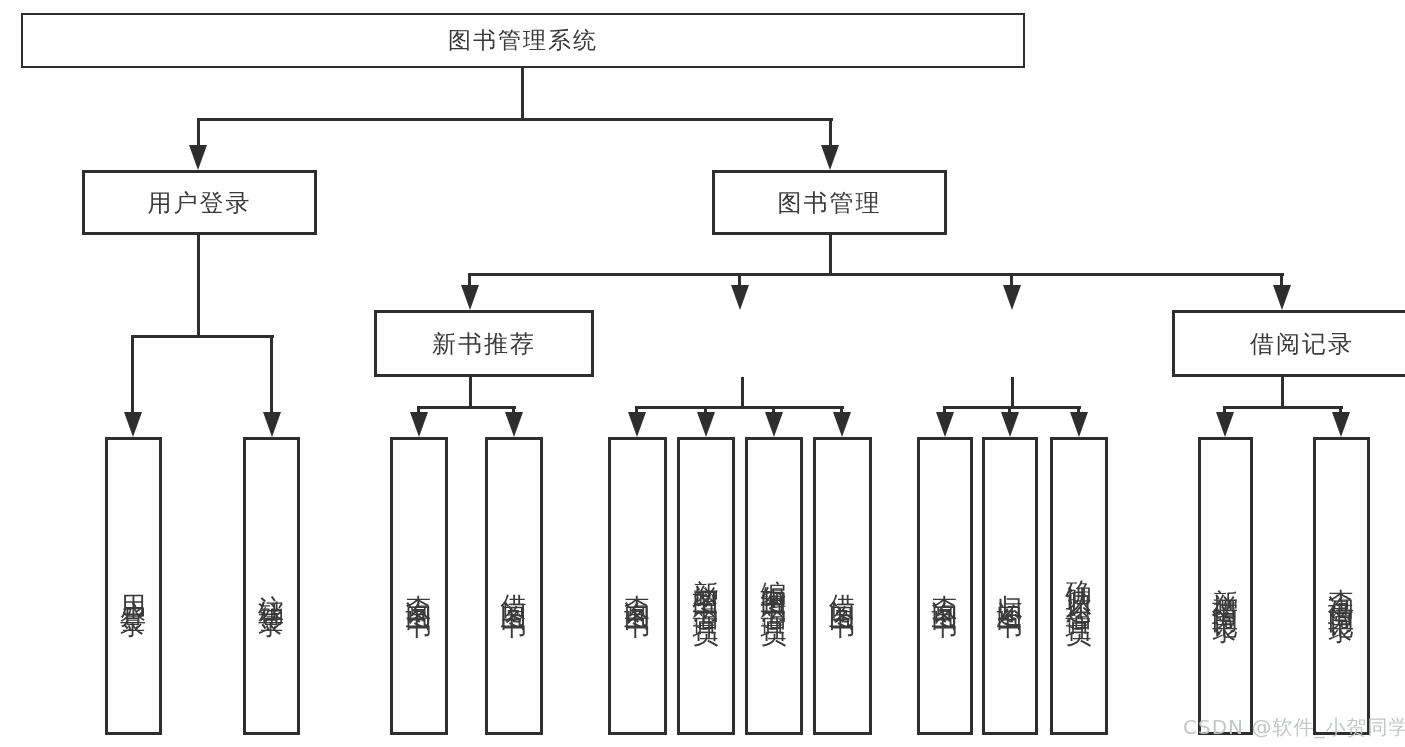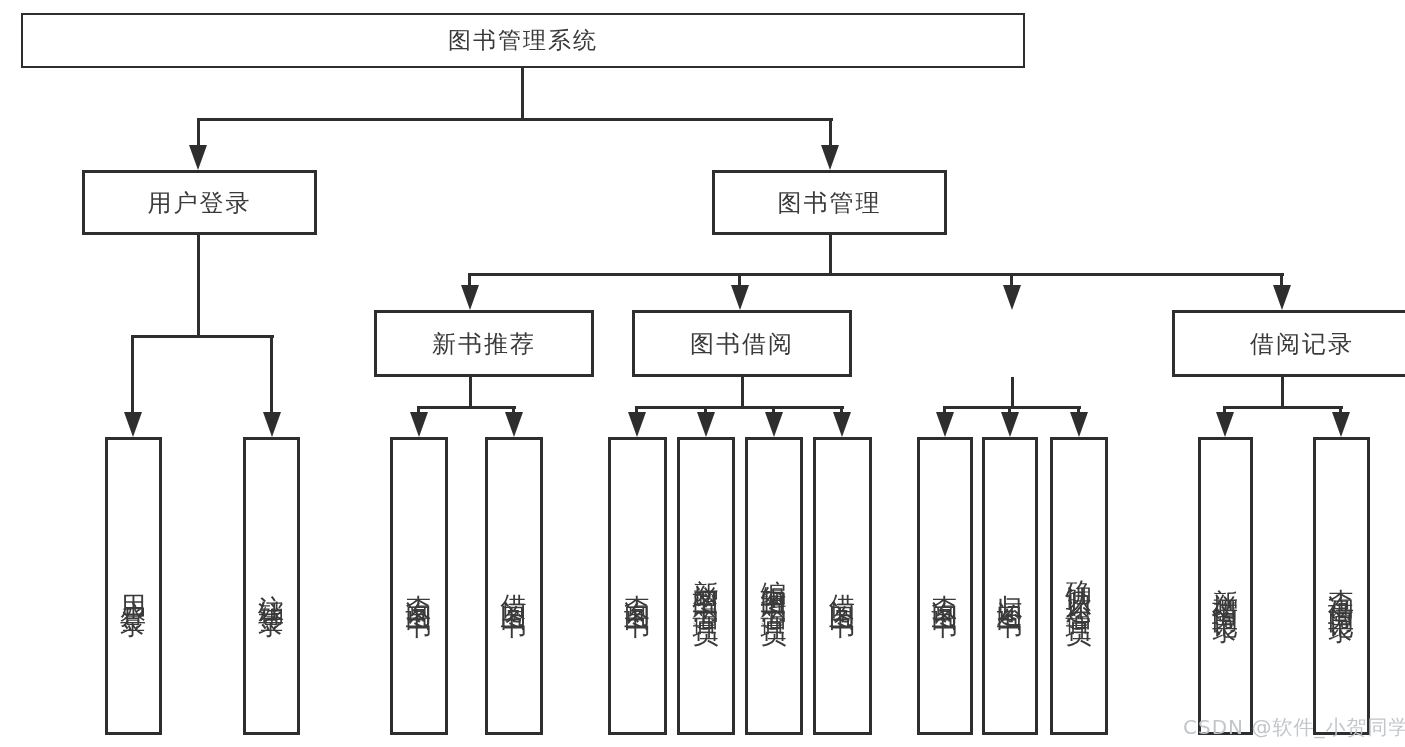--- a/index.html
+++ b/index.html
@@ -97,23 +97,20 @@
     <div class="ah" style="left:731px; top:285px;"></div>
     <div class="line" style="left:1010px; top:273px; width:3px; height:14px;"></div>
     <div class="ah" style="left:1003px; top:285px;"></div>
     <div class="line" style="left:1280px; top:273px; width:3px; height:14px;"></div>
     <div class="ah" style="left:1273px; top:285px;"></div>
   </div>
 
   <div class="box" style="left:362px; top:310px; width:220px; height:67px;margin-left:12px;">
     <span class="hlabel">新书推荐</span>
   </div>
-  <div class="box" style="left:632px; top:310px; width:220px; height:67px;">
-    <span class="hlabel">图书借阅</span>
-  </div>
   <div class="box" style="left:1172px; top:310px; width:260px; height:67px;">
     <span class="hlabel">借阅记录</span>
   </div>
 
   <div>
     <div class="line" style="left:469px; top:377px; width:3px; height:32px;"></div>
     <div class="line" style="left:417px; top:406px; width:99px; height:3px;"></div>
     <div class="line" style="left:417px; top:406px; width:3px; height:10px;"></div>
     <div class="ah" style="left:410px; top:412px;"></div>
     <div class="line" style="left:512px; top:406px; width:3px; height:10px;"></div>

